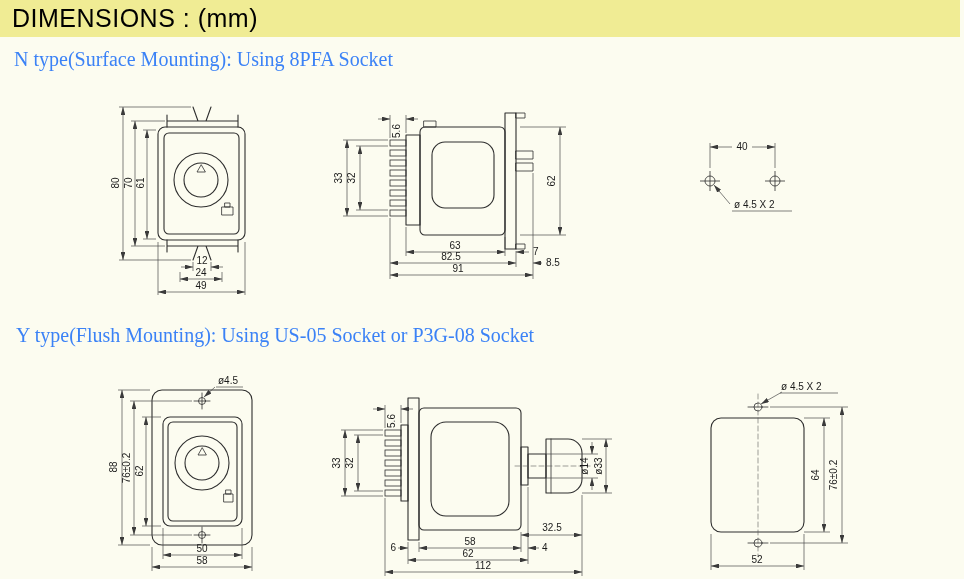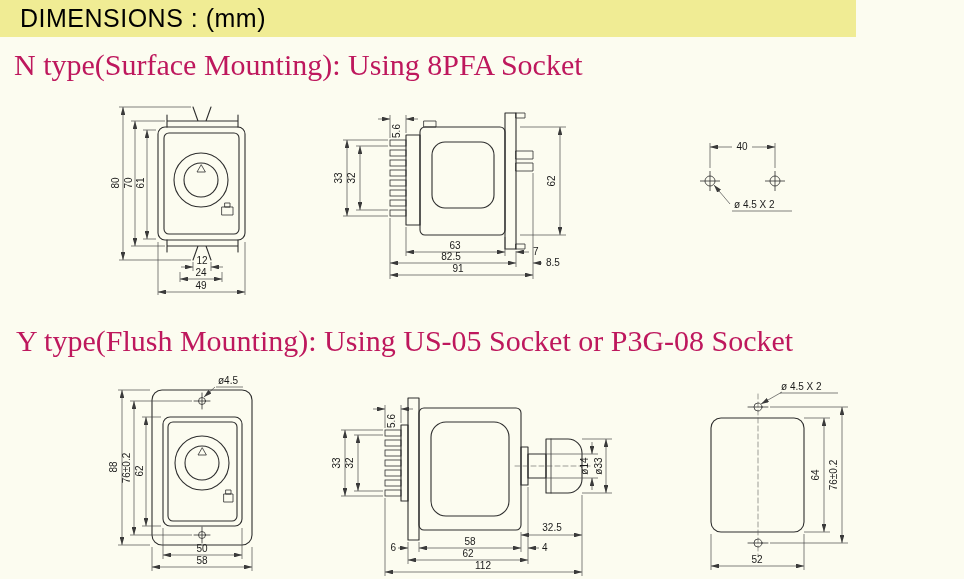--- a/index.html
+++ b/index.html
@@ -1,20 +1,20 @@
 <!DOCTYPE html>
 <html><head>
 <meta charset="utf-8">
 <style>
   * { margin:0; padding:0; box-sizing:border-box; }
   html,body { width:964px; height:579px; }
   body { position:relative; background:#fcfcf0; font-family:"Liberation Sans",sans-serif; overflow:hidden; }
-  .header { position:absolute; left:0; top:0; width:856px; height:37px; background:#f0ec94; display:flex; align-items:center; padding-left:20px; }
+  .header { position:absolute; left:0; top:0; width:960px; height:37px; background:#f0ec94; display:flex; align-items:center; padding-left:12px; }
   .header-title { font-size:25px; color:#000; letter-spacing:0.5px; }
-  .section-title { position:absolute; font-family:"Liberation Serif",serif; font-size:30px; color:#be185d; white-space:nowrap; }
+  .section-title { position:absolute; font-family:"Liberation Serif",serif; font-size:20px; color:#3b82f6; white-space:nowrap; }
   #title-n { left:14px; top:48px; }
   #title-y { left:16px; top:324px; }
   svg { position:absolute; overflow:visible; }
   svg text { font-family:"Liberation Sans",sans-serif; font-size:10px; fill:#1a1a1a; }
   .ol  { fill:none; stroke:#2e2e2e; stroke-width:1.1; stroke-linejoin:round; stroke-linecap:round; }
   .ol2 { fill:none; stroke:#2e2e2e; stroke-width:0.8; }
   .dl  { fill:none; stroke:#4a4a4a; stroke-width:0.7; }
   .cl  { fill:none; stroke:#5a5a5a; stroke-width:0.6; stroke-dasharray:5 3; }
 </style>
 </head>

